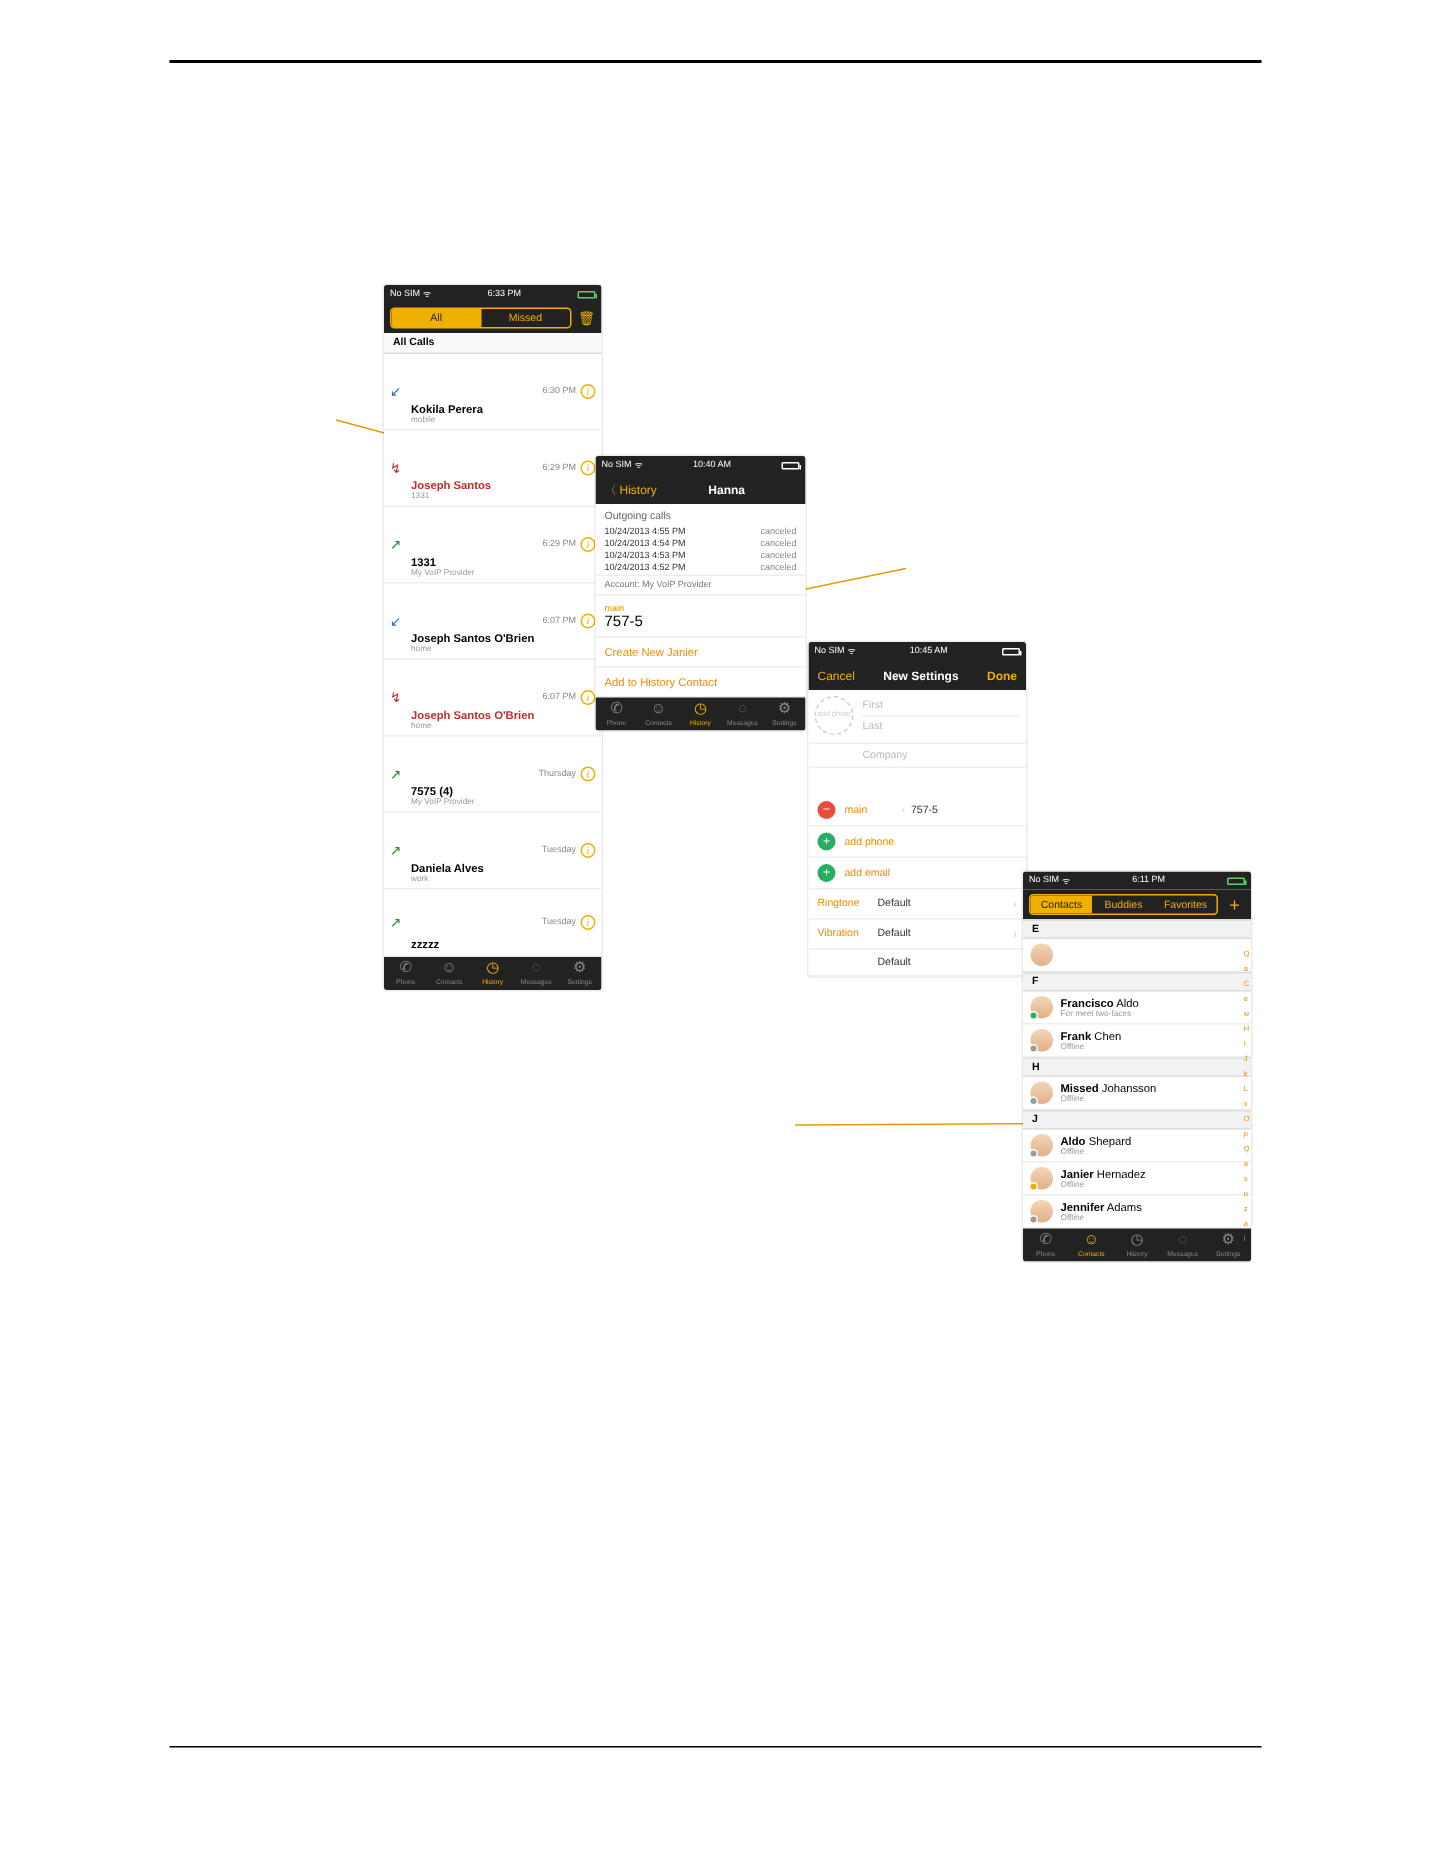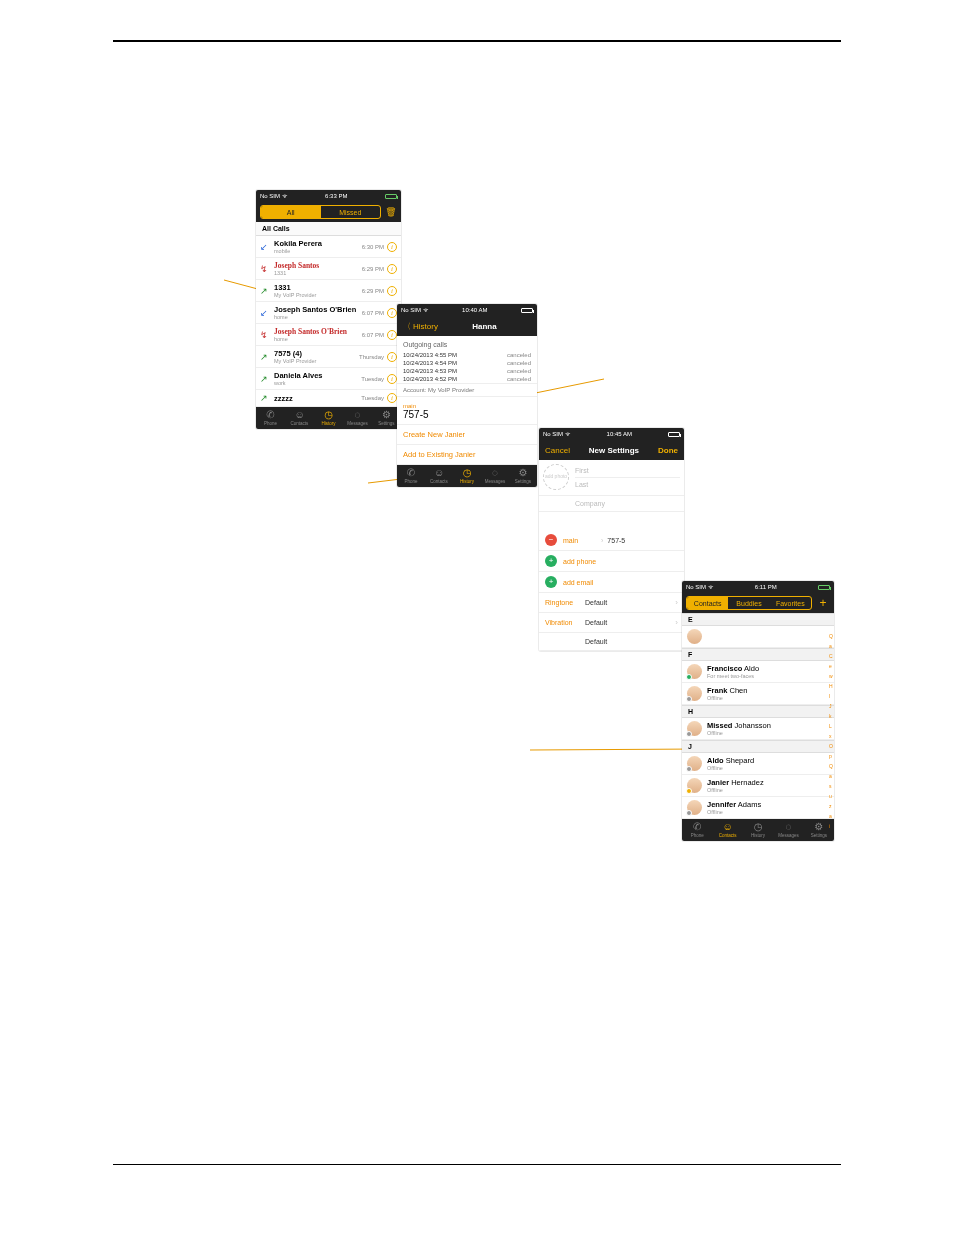--- a/index.html
+++ b/index.html
@@ -25,23 +25,23 @@
   .segbox { display: flex; border: 1px solid #f0b000; border-radius: 3px; overflow: hidden; height: 14px; flex: 1; }
   .seg { flex: 1; font-size: 7px; color: #f0b000; display: flex; align-items: center; justify-content: center; }
   .seg.act { background: #f0b000; color: #222; }
   .trash { width: 12px; height: 12px; display: flex; align-items: center; justify-content: center; color: #f0b000; font-size: 9px; }
   .plus-icn { width: 14px; height: 14px; display: flex; align-items: center; justify-content: center; color: #f0b000; font-size: 12px; }
 
   .sec-head { font-size: 7px; font-weight: 600; padding: 3px 6px; background: #fafafa; border-bottom: 0.5px solid #ddd; }
   .call-row { display: flex; align-items: center; padding: 3px 4px; border-bottom: 0.5px solid #eee; font-size: 7px; }
   .call-icn { width: 10px; height: 10px; margin-right: 4px; display: flex; align-items: center; justify-content: center; }
   .ci-in { color: #2a66d8; } .ci-out { color: #238b2a; } .ci-miss { color: #c42a2a; }
-  .call-main { flex: 1; min-width: 0; }
+  .call-main { flex: 1; min-width: 0; margin-top: 29px; }
   .call-name { font-weight: 600; font-size: 7.5px; }
-  .call-name.miss { color: #c42a2a; font-family: Liberation Serif, serif; }
+  .call-name.miss { color: #c42a2a; }
   .call-sub { font-size: 5.5px; color: #999; }
   .call-time { font-size: 6px; color: #888; margin-right: 3px; }
   .info-ic { width: 10px; height: 10px; border: 1px solid #f0b000; border-radius: 50%; color: #f0b000; font-size: 7px; display: flex; align-items: center; justify-content: center; font-style: italic; font-family: Georgia, serif; }
 
   .tabbar { background: #222; display: flex; height: 22px; }
   .tabbtn { flex: 1; display: flex; flex-direction: column; align-items: center; justify-content: center; gap: 1px; color: #888; font-size: 4.5px; }
   .tabbtn.act { color: #f0b000; }
   .tabbtn .ic { font-size: 10px; line-height: 1; }
 
   .navbar { background: #222; color: #fff; display: flex; align-items: center; justify-content: space-between; padding: 4px 6px; font-size: 8px; height: 20px; }
@@ -293,21 +293,21 @@
         </div>
         <div class="info-line">
           <span class="dt">10/24/2013 4:52 PM</span>
           <span class="st">canceled</span>
         </div>
       </div>
     <div class="info-acct">Account: My VoIP Provider</div>
     <div class="info-num-lbl">main</div>
     <div class="info-num">757-5</div>
     <div class="action-link">Create New Janier</div>
-    <div class="action-link">Add to Existing Janier</div>
+    <div class="action-link">Add to History Contact</div>
   </div>
   <div class="tabbar">
     <div class="tabbtn">
         <span class="ic">✆</span>
         <span>Phone</span>
       </div>
     <div class="tabbtn">
         <span class="ic">☺</span>
         <span>Contacts</span>
       </div>

